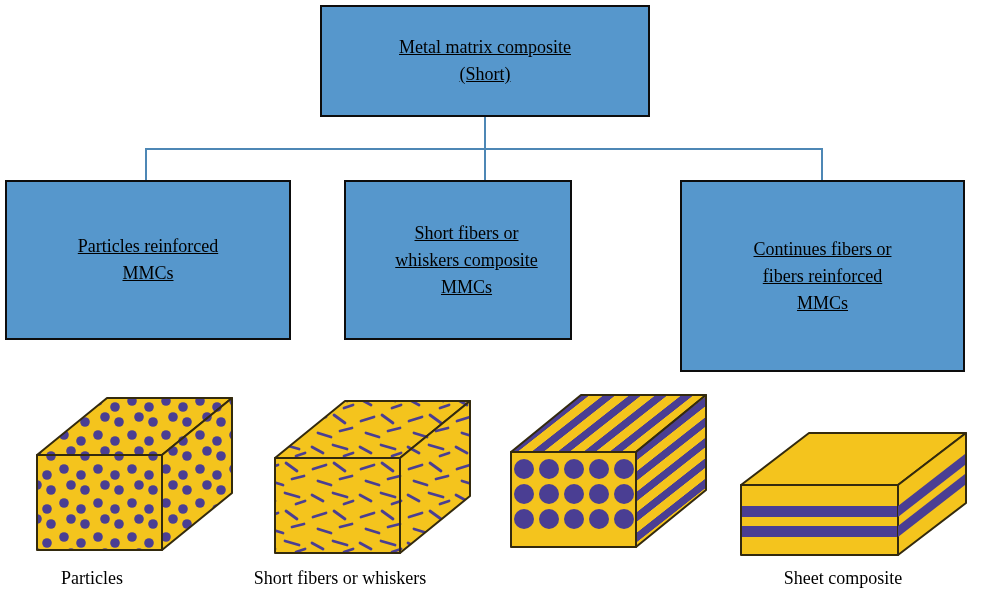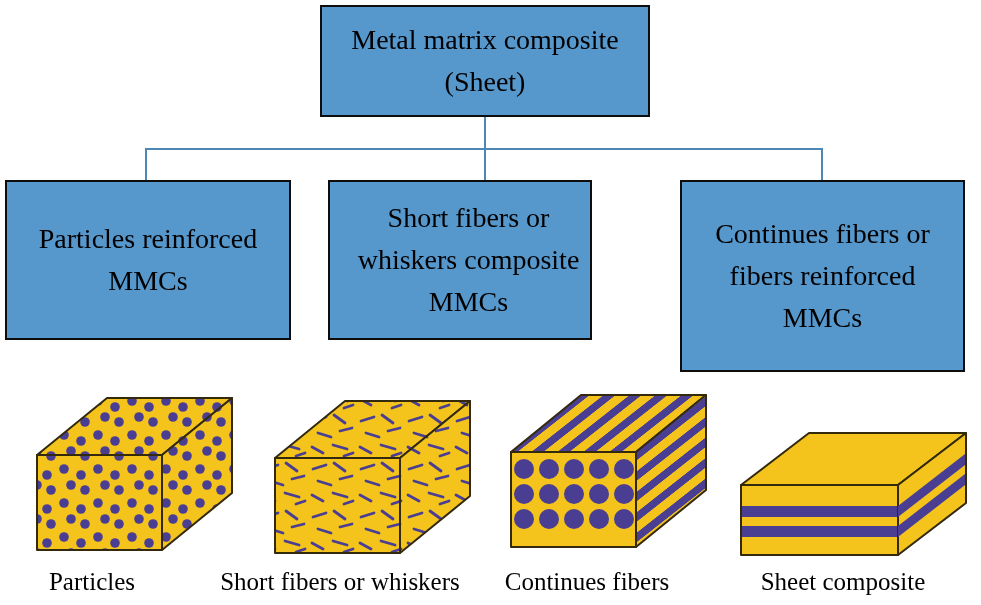--- a/index.html
+++ b/index.html
@@ -14,47 +14,47 @@
   .stage { position: absolute; left: 0; top: 0; width: 981px; height: 605px; }
   .node {
     position: absolute;
     background: #5697cc;
     border: 2px solid #0d0d0d;
     box-sizing: border-box;
     display: flex; flex-direction: column;
     justify-content: center; align-items: center;
     text-align: center;
   }
-  .node .line { font-size: 28px; line-height: 1.5; white-space: nowrap; }
+  .node .line { font-size: 18px; line-height: 1.5; white-space: nowrap; text-decoration: underline; }
   .connector { position: absolute; background: #4d87b5; }
   .illus { position: absolute; }
-  .caption { position: absolute; top: 568px; font-size: 25px; text-align: center; }
+  .caption { position: absolute; top: 568px; font-size: 18px; text-align: center; }
 </style>
 </head>
 <body>
 
 <div class="stage">
 
   <div class="node" style="left:320px; top:5px; width:330px; height:112px;">
     <div class="line">Metal matrix composite</div>
-    <div class="line">(Sheet)</div>
+    <div class="line">(Short)</div>
   </div>
 
   <div class="connector" style="left:484px; top:117px; width:2px; height:31px;"></div>
   <div class="connector" style="left:145px; top:148px; width:678px; height:2px;"></div>
   <div class="connector" style="left:145px; top:148px; width:2px; height:32px;"></div>
   <div class="connector" style="left:484px; top:148px; width:2px; height:32px;"></div>
   <div class="connector" style="left:821px; top:148px; width:2px; height:32px;"></div>
 
   <div class="node" style="left:5px; top:180px; width:286px; height:160px;">
     <div class="line">Particles reinforced</div>
     <div class="line">MMCs</div>
   </div>
 
-  <div class="node" style="left:328px; top:180px; width:264px; height:160px;padding-left:17px;">
+  <div class="node" style="left:344px; top:180px; width:228px; height:160px;padding-left:17px;">
     <div class="line">Short fibers or</div>
     <div class="line">whiskers composite</div>
     <div class="line">MMCs</div>
   </div>
 
   <div class="node" style="left:680px; top:180px; width:285px; height:192px;">
     <div class="line">Continues fibers or</div>
     <div class="line">fibers reinforced</div>
     <div class="line">MMCs</div>
   </div>
@@ -140,16 +140,15 @@
     <g fill="#4a3e93">
       <rect x="9" y="141" width="155" height="11"></rect>
       <rect x="9" y="161" width="155" height="11"></rect>
       <polygon points="165,141 232,89 232,100 165,152"></polygon>
       <polygon points="165,161 232,109 232,120 165,172"></polygon>
     </g>
   </svg>
 
   <div class="caption" style="left:12px; width:160px;">Particles</div>
   <div class="caption" style="left:190px; width:300px;">Short fibers or whiskers</div>
-  <div class="caption" style="left:492px; width:190px;">Continues fibers</div>
   <div class="caption" style="left:733px; width:220px;">Sheet composite</div>
 
 </div>
 
 </body></html>

